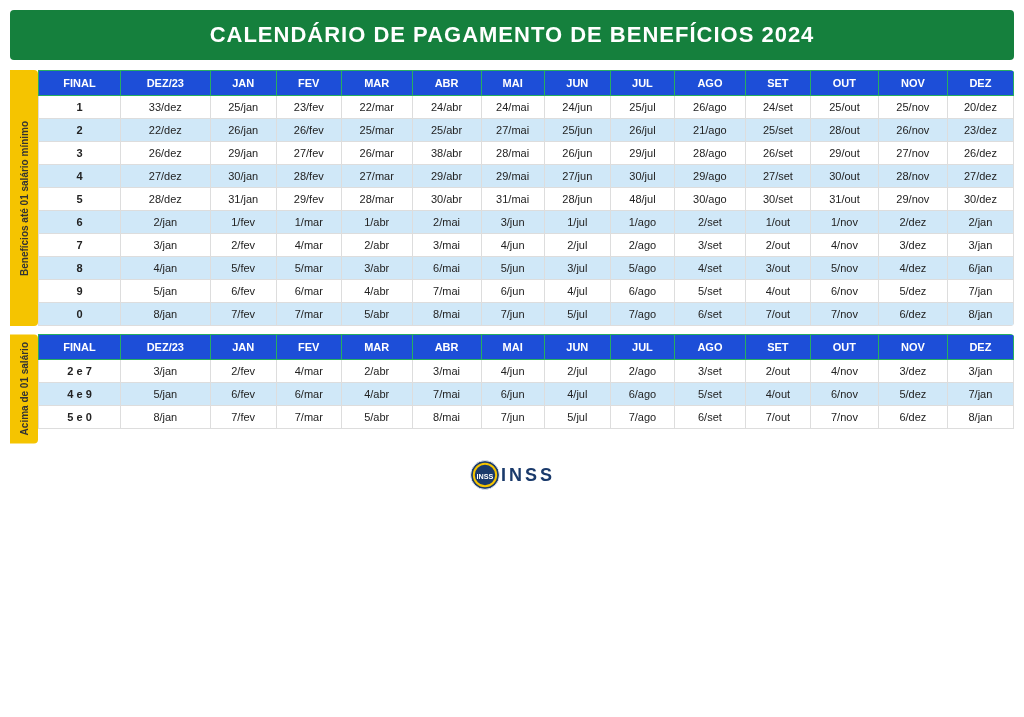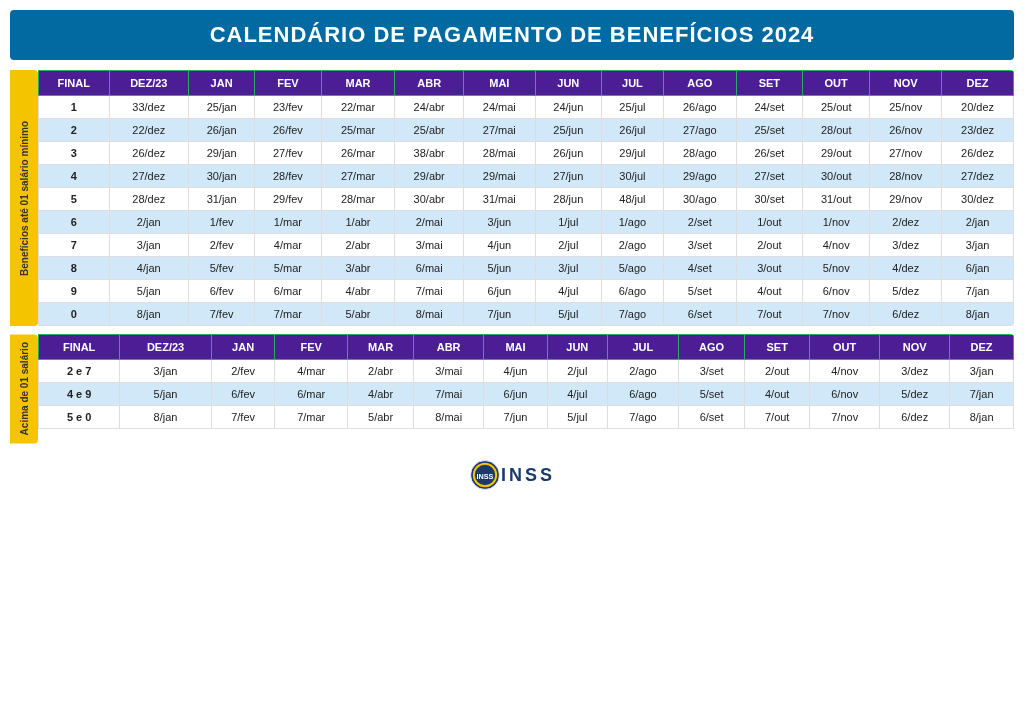--- a/index.html
+++ b/index.html
@@ -7,21 +7,21 @@
       font-family: Arial, sans-serif;
       background: #fff;
       width: 1024px;
       min-height: 717px;
       display: flex;
       flex-direction: column;
       align-items: center;
       padding: 10px;
     }
     .main-title {
-      background: #0369a1;
+      background: #15803d;
       color: #fff;
       text-align: center;
       width: 100%;
       padding: 12px 4px;
       font-size: 22px;
       font-weight: 900;
       letter-spacing: 1px;
       border-radius: 4px;
       margin-bottom: 10px;
     }
@@ -49,24 +49,24 @@
       flex: 1;
       overflow: hidden;
       border-radius: 0 4px 4px 0;
     }
     table {
       width: 100%;
       border-collapse: collapse;
       font-size: 11px;
     }
     thead tr th {
-      background: #4c1d95;
+      background: #1d4ed8;
       color: #fff;
       font-weight: 700;
-      padding: 6px 3px;
+      padding: 6px 10px;
       text-align: center;
       border: 1px solid #27ae60;
     }
     tbody tr:nth-child(even) {
       background: #d0e8f8;
     }
     tbody tr:nth-child(odd) {
       background: #fff;
     }
     tbody tr td {
@@ -144,21 +144,21 @@
           <tr>
             <td>2</td>
             <td>22/dez</td>
             <td>26/jan</td>
             <td>26/fev</td>
             <td>25/mar</td>
             <td>25/abr</td>
             <td>27/mai</td>
             <td>25/jun</td>
             <td>26/jul</td>
-            <td>27/ago</td>
+            <td>21/ago</td>
             <td>25/set</td>
             <td>28/out</td>
             <td>26/nov</td>
             <td>23/dez</td>
           </tr>
           <tr>
             <td>3</td>
             <td>26/dez</td>
             <td>29/jan</td>
             <td>27/fev</td>

